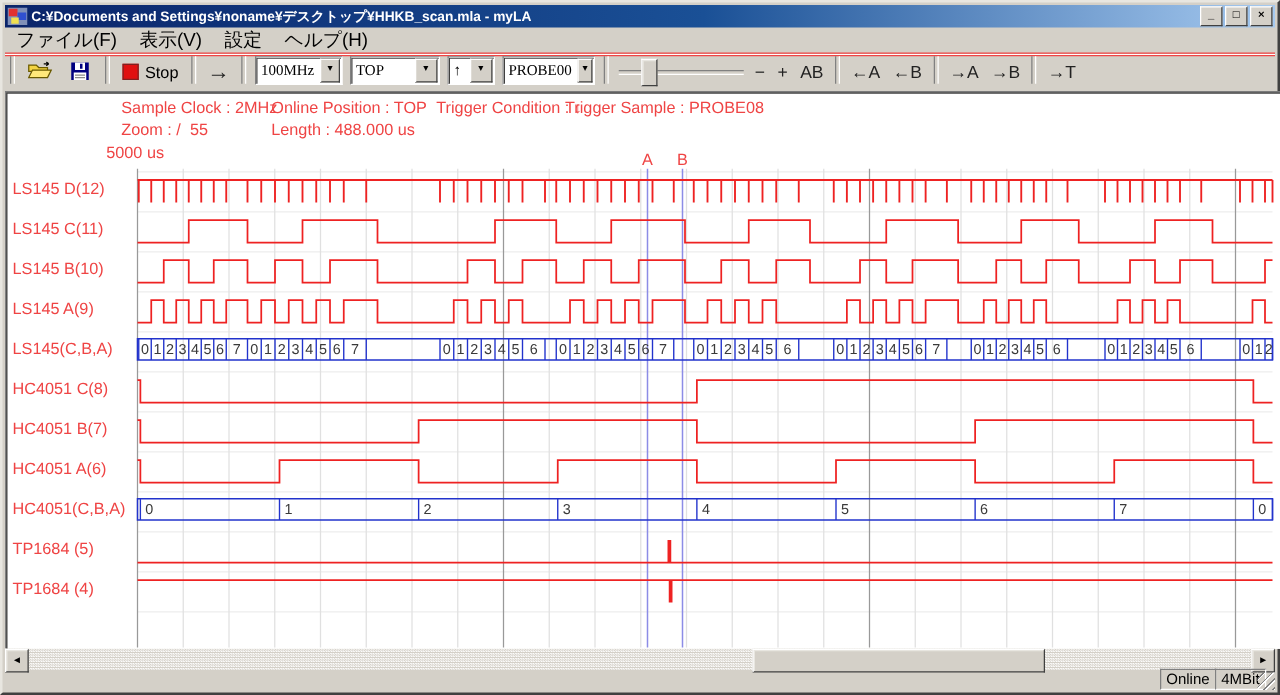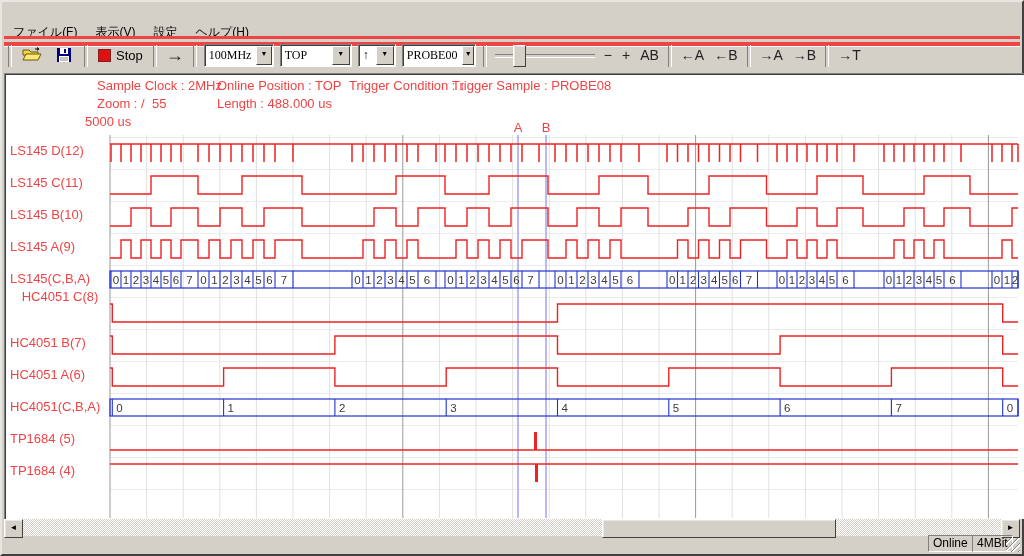--- a/index.html
+++ b/index.html
@@ -10,26 +10,26 @@
   .titlebar{position:absolute;left:2px;top:2px;right:2px;height:18px;
     background:linear-gradient(90deg,#0a246a,#1a5096 55%,#a6caf0);
     display:flex;align-items:center;padding:0 2px;color:#fff;font-size:11px;font-weight:bold;}
   .titlebar .ticon{width:16px;height:14px;margin-right:3px;flex:0 0 auto;}
   .titlebar .ttext{flex:1 1 auto;white-space:nowrap;overflow:hidden;}
   .tbtn{width:16px;height:14px;margin-left:2px;background:#d4d0c8;
     border:1px solid;border-color:#fff #404040 #404040 #fff;
     font-size:9px;line-height:11px;text-align:center;color:#000;font-weight:bold;flex:0 0 auto;}
   
   .menubar{position:absolute;left:2px;top:20px;right:2px;height:20px;
-    display:flex;align-items:center;font-size:12px;border-bottom:4px solid #ef4444;
+    display:flex;align-items:center;font-size:15px;border-bottom:1px solid #ef4444;
     box-shadow:0 1px 0 #ffffff;}
   .menuitem{padding:2px 9px;}
   
-  .toolbar{position:absolute;left:2px;top:34px;right:2px;height:28px;
-    border-top:3px solid #ef4444;display:flex;align-items:flex-end;font-size:12px;}
+  .toolbar{position:absolute;left:2px;top:42px;right:2px;height:28px;
+    border-top:1px solid #ef4444;display:flex;align-items:flex-start;font-size:12px;}
   .tsep{width:2px;height:22px;margin:0 4px;border-left:1px solid #808080;border-right:1px solid #fff;}
   .tbtn2{display:flex;align-items:center;justify-content:center;height:24px;min-width:24px;
     padding:0 4px;color:#222;}
   .tbtn2 svg{display:block;}
   .stopbtn{display:flex;align-items:center;height:24px;padding:0 6px;}
   .stopsq{width:11px;height:11px;background:#e01010;border:1px solid #802020;margin-right:5px;}
   .combo{display:flex;align-items:center;height:21px;background:#fff;
     border:1px solid;border-color:#808080 #fff #fff #808080;
     box-shadow:inset 1px 1px 0 #404040;margin:0 3px;font-family:Liberation Serif, serif;}
   .combo .cval{flex:1;padding:0 4px;font-size:12px;white-space:nowrap;}
@@ -63,20 +63,32 @@
   .spanel{position:absolute;top:2px;height:15px;border:1px solid;border-color:#808080 #fff #fff #808080;
     padding:0 4px;line-height:15px;white-space:nowrap;}
   .grip{position:absolute;right:0;bottom:0;width:14px;height:14px;
     background:repeating-linear-gradient(135deg,transparent 0 3px,#808080 3px 4px,#fff 4px 5px);}
 </style>
 </head>
 <body>
 
 <div class="win">
 
+  <div class="titlebar">
+    <svg class="ticon" viewBox="0 0 16 14">
+      <rect x="0" y="0" width="16" height="14" fill="#8090b8"></rect>
+      <rect x="1" y="1" width="7" height="6" fill="#e03030"></rect>
+      <rect x="8" y="4" width="7" height="6" fill="#3050d0"></rect>
+      <rect x="3" y="8" width="6" height="5" fill="#f0e050"></rect>
+    </svg>
+    <span class="ttext">C:¥Documents and Settings¥noname¥デスクトップ¥HHKB_scan.mla - myLA</span>
+    <div class="tbtn">_</div>
+    <div class="tbtn">□</div>
+    <div class="tbtn">×</div>
+  </div>
 
   <div class="menubar">
     <span class="menuitem">ファイル(F)</span>
     <span class="menuitem">表示(V)</span>
     <span class="menuitem">設定</span>
     <span class="menuitem">ヘルプ(H)</span>
   </div>
 
   <div class="toolbar">
     <div class="tsep"></div>
@@ -147,21 +159,21 @@
     <span class="info" style="left:213px;top:23px">Length : 488.000 us</span>
     <span class="info" style="left:81px;top:41px">5000 us</span>
     <span class="cursorlabel" style="left:507px;top:47px">A</span>
     <span class="cursorlabel" style="left:535px;top:47px">B</span>
     <div id="channel-labels">
         <div class="chlabel" style="top: 70px;">LS145 D(12)</div>
         <div class="chlabel" style="top: 102px;">LS145 C(11)</div>
         <div class="chlabel" style="top: 134px;">LS145 B(10)</div>
         <div class="chlabel" style="top: 166px;">LS145 A(9)</div>
         <div class="chlabel" style="top: 198px;">LS145(C,B,A)</div>
-        <div class="chlabel" style="top: 216px; text-align: center;">HC4051 C(8)</div>
+        <div class="chlabel" style="top: 230px;">HC4051 C(8)</div>
         <div class="chlabel" style="top: 262px;">HC4051 B(7)</div>
         <div class="chlabel" style="top: 294px;">HC4051 A(6)</div>
         <div class="chlabel" style="top: 326px;">HC4051(C,B,A)</div>
         <div class="chlabel" style="top: 358px;">TP1684 (5)</div>
         <div class="chlabel" style="top: 390px;">TP1684 (4)</div>
       </div>
   </div>
 
   <div class="hscroll">
     <div class="sbtn" style="left:0">◄</div>

